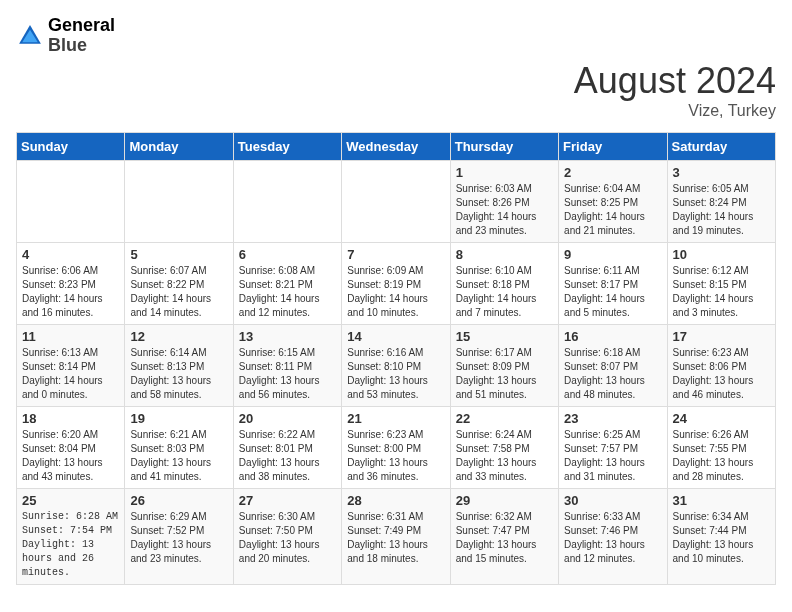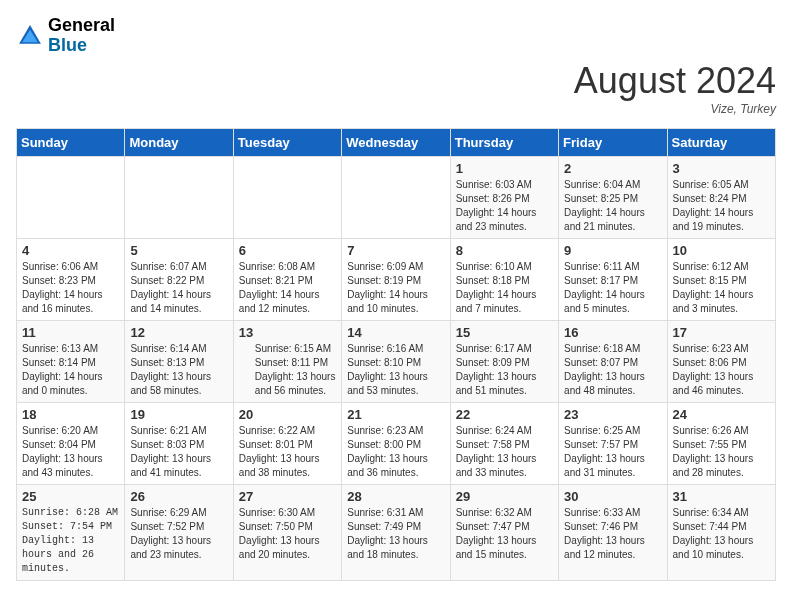--- a/index.html
+++ b/index.html
@@ -20,38 +20,37 @@
       display: flex;
       align-items: center;
       gap: 4px;
     }
     .logo-text {
       font-size: 18px;
       font-weight: bold;
       line-height: 1.1;
     }
     .logo-general { color: #000000; }
-    .logo-blue { color: #0369a1; }
+    .logo-blue { color: #404040; }
     .logo-icon {
       width: 28px;
       height: 28px;
     }
     .title-block {
       text-align: right;
     }
     .month-title {
       font-size: 36px;
       font-weight: normal;
       color: #333;
       margin-top: 44px;
     }
     .location {
-      font-size: 12px;
+      font-size: 16px;
       color: #555;
-      font-style: italic;
     }
     table {
       width: 100%;
       border-collapse: collapse;
       table-layout: fixed;
     }
     thead tr th {
       background-color: #1565c0;
       color: #fff;
       font-size: 13px;
@@ -195,21 +194,21 @@
 Daylight: 14 hours and 0 minutes.</div>
         </td>
         <td>
           <div class="day-number">12</div>
           <div class="day-info" style="white-space: pre-line;">Sunrise: 6:14 AM
 Sunset: 8:13 PM
 Daylight: 13 hours and 58 minutes.</div>
         </td>
         <td>
           <div class="day-number">13</div>
-          <div class="day-info" style="white-space: pre-line; margin-left: 16px;">Sunrise: 6:15 AM
+          <div class="day-info" style="white-space: pre-line;">Sunrise: 6:15 AM
 Sunset: 8:11 PM
 Daylight: 13 hours and 56 minutes.</div>
         </td>
         <td>
           <div class="day-number">14</div>
           <div class="day-info" style="white-space: pre-line;">Sunrise: 6:16 AM
 Sunset: 8:10 PM
 Daylight: 13 hours and 53 minutes.</div>
         </td>
         <td>

